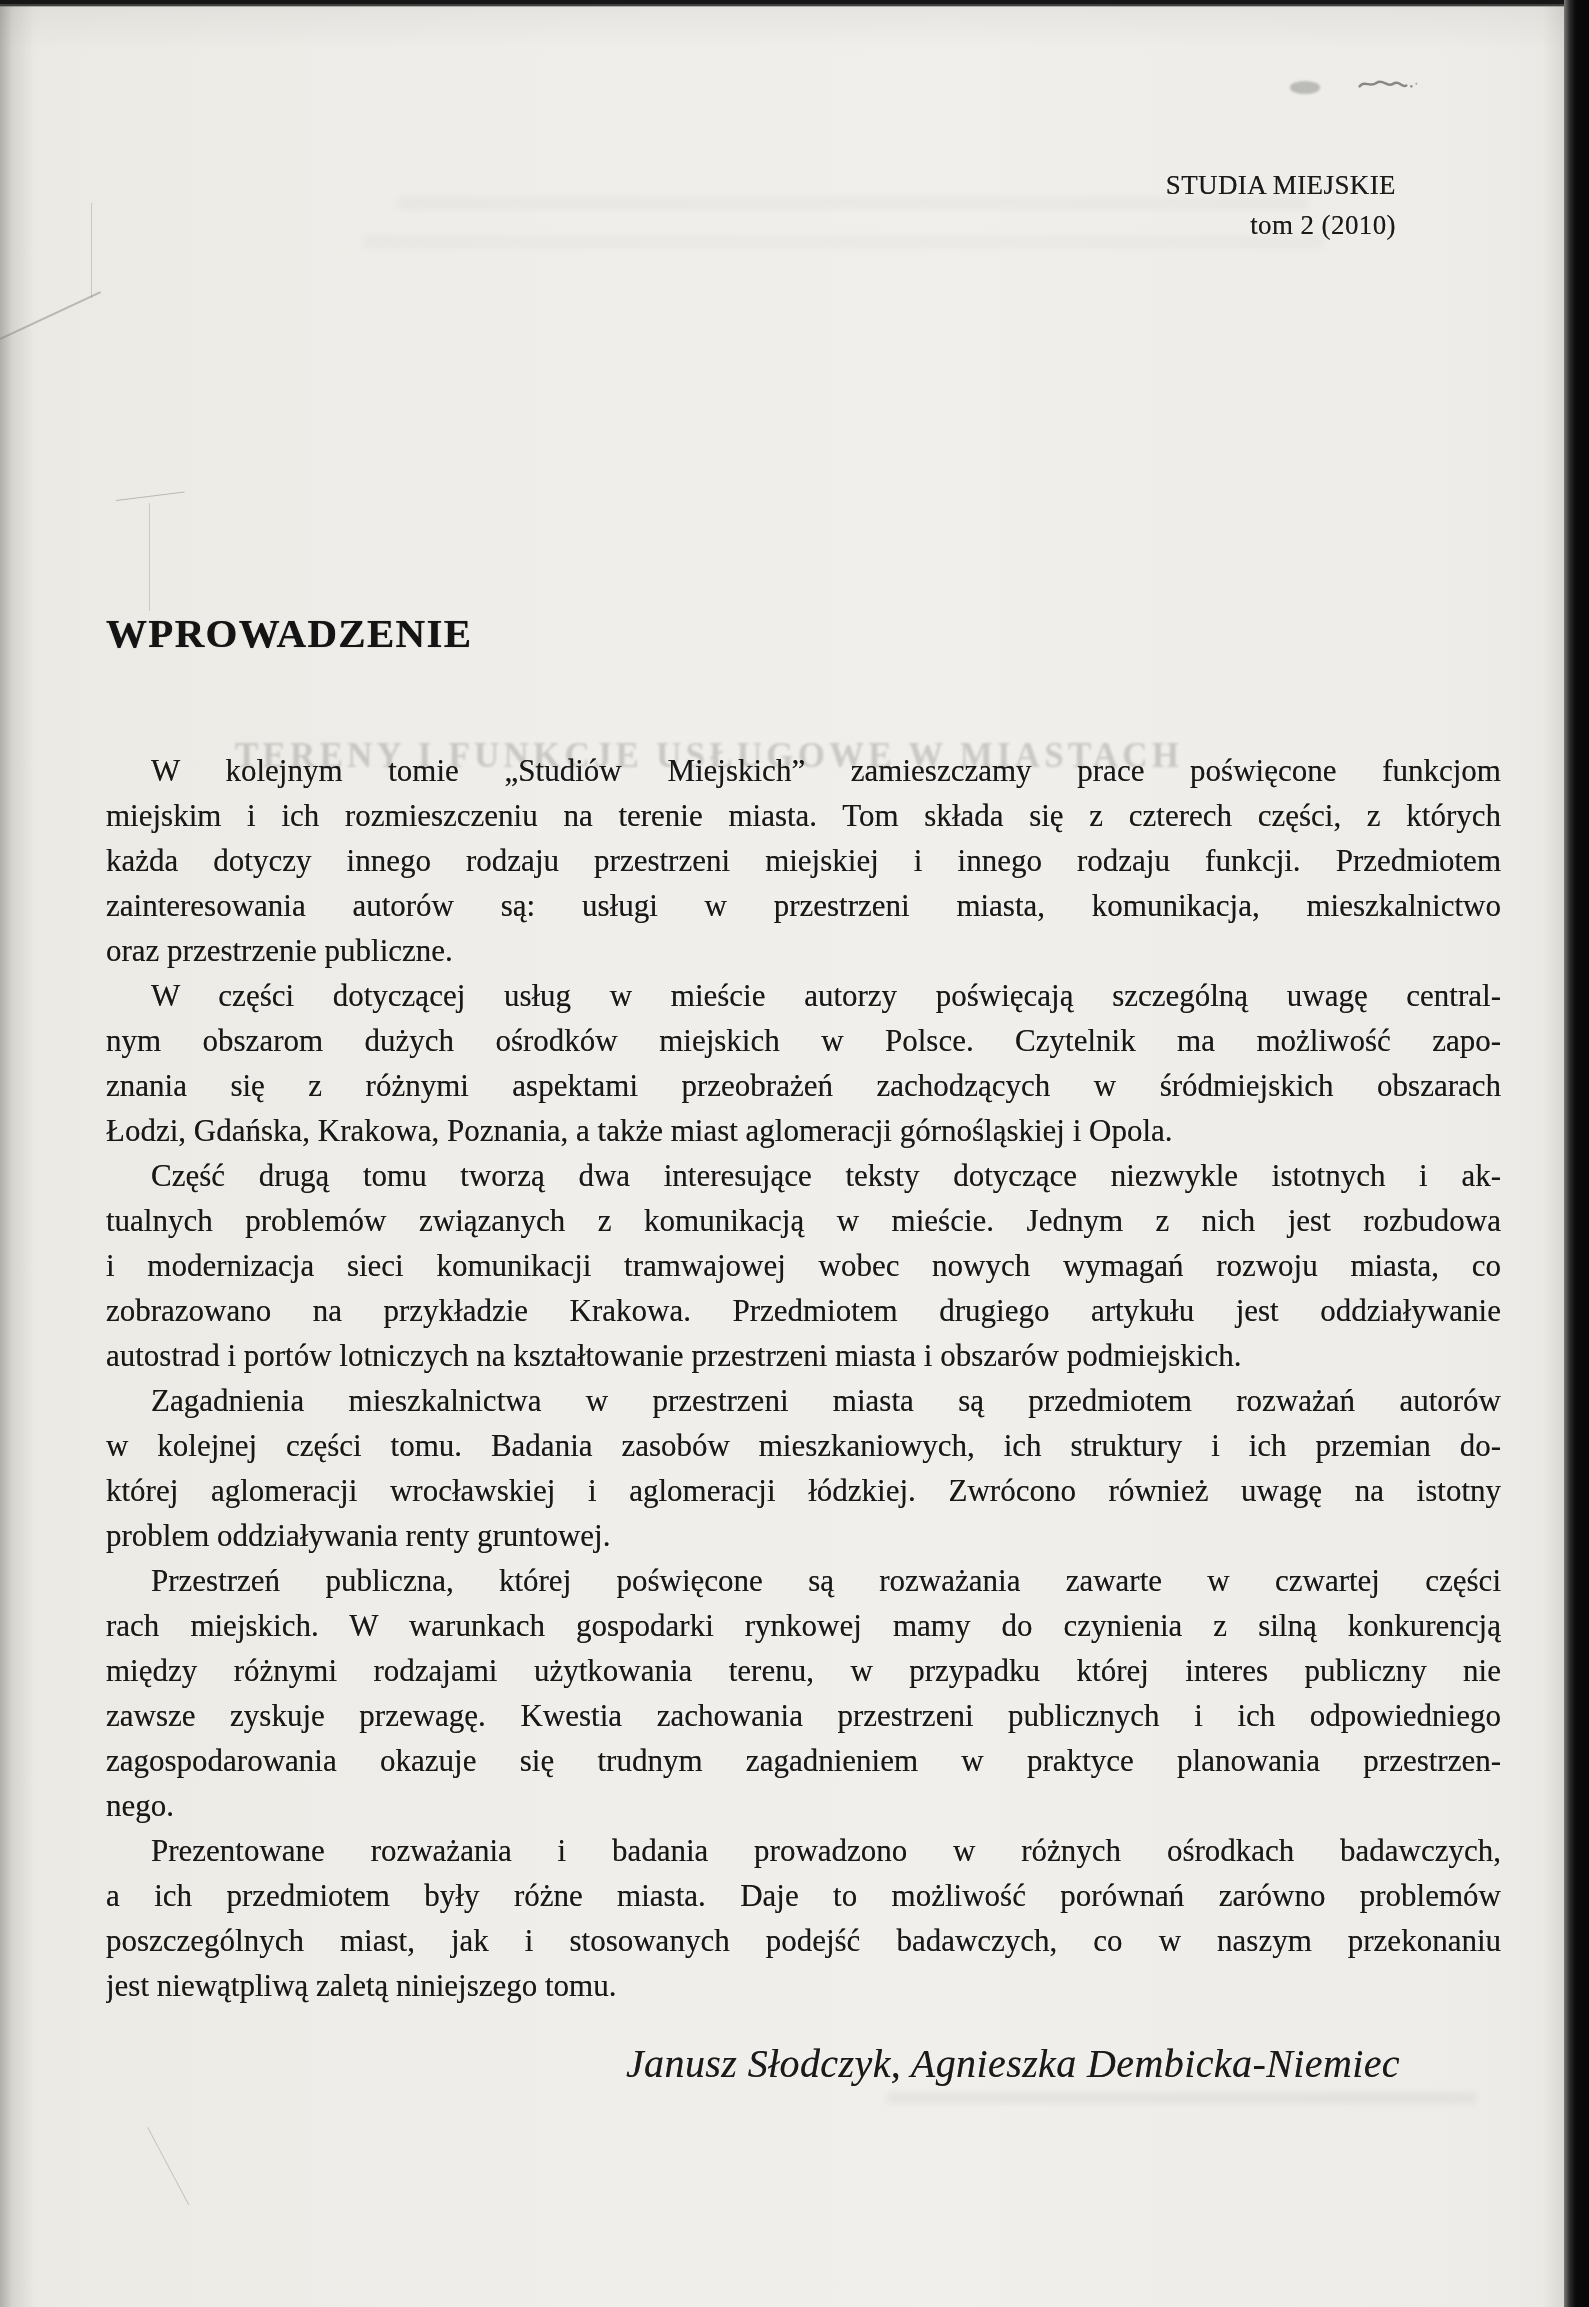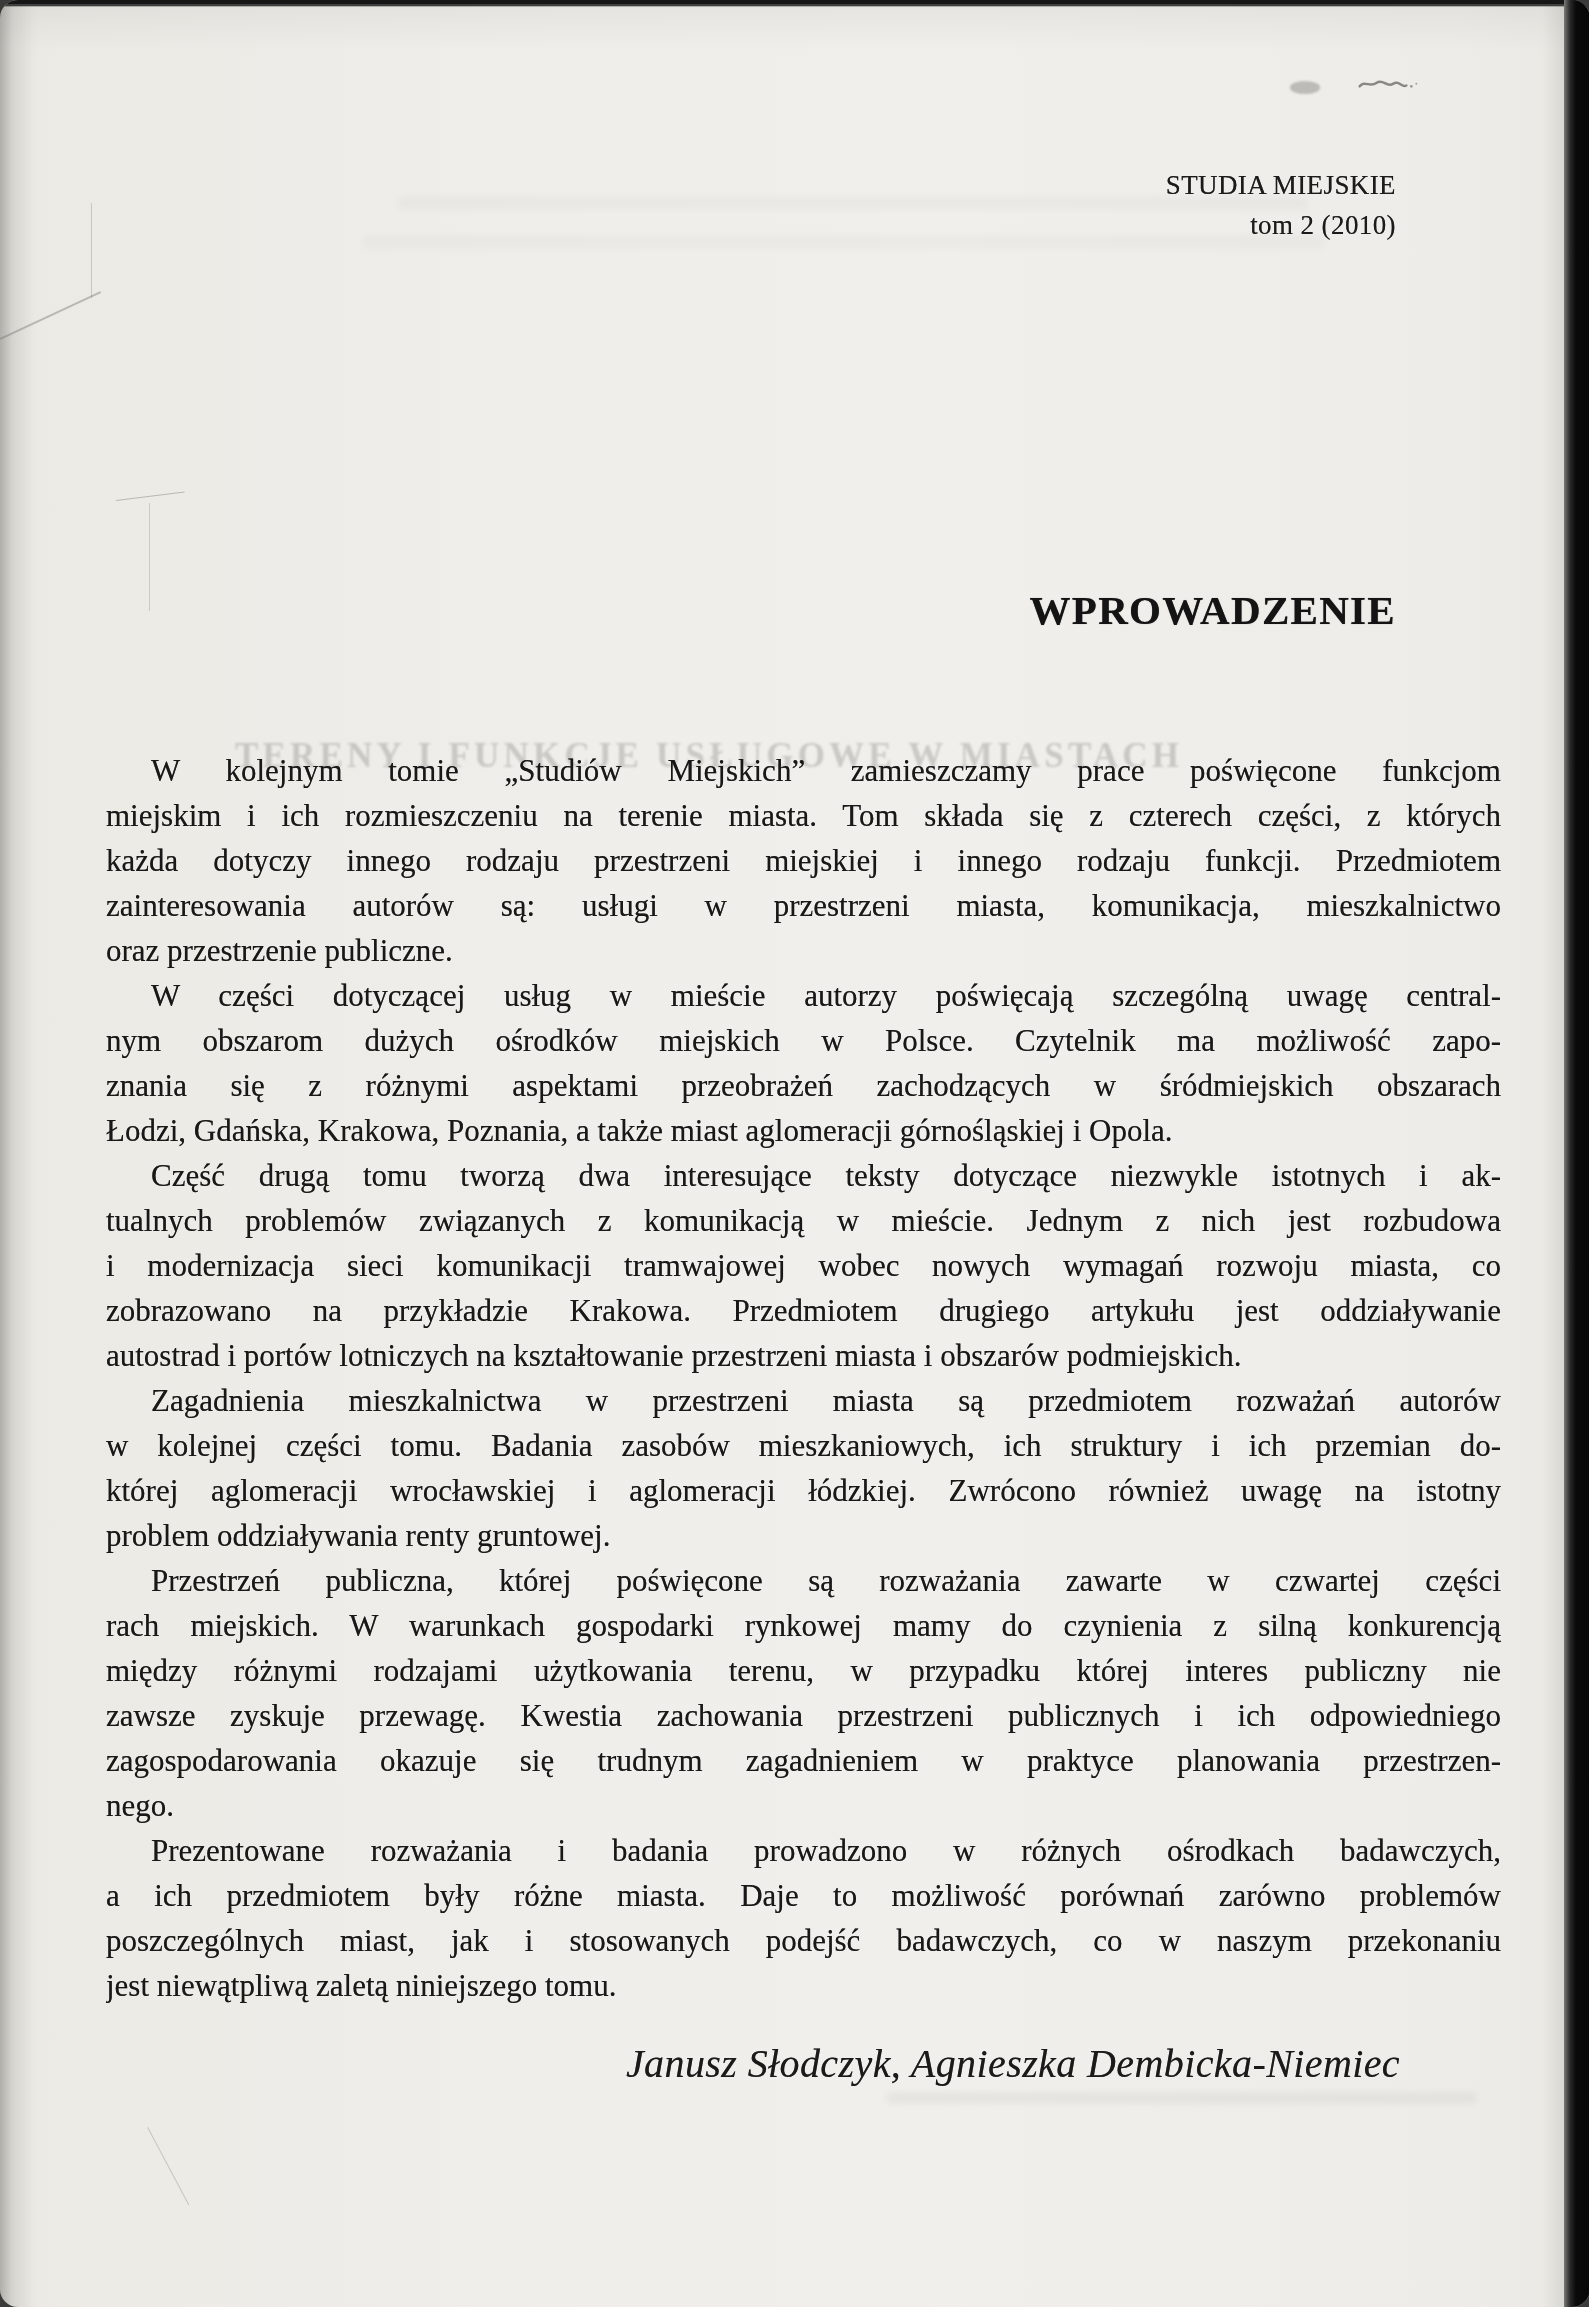--- a/index.html
+++ b/index.html
@@ -11,21 +11,20 @@
   .scan-page {
     position: relative;
     width: 1590px;
     height: 2307px;
     overflow: hidden;
     font-family: "Liberation Serif", "DejaVu Serif", serif;
     color: #171717;
     background:
       linear-gradient(180deg, rgba(0,0,0,0.05) 0px, rgba(0,0,0,0) 51px),
       linear-gradient(90deg, #d7d5d0 0px, #e5e3de 13.5px, #ebeae5 41px, #efeeea 35%, #f0efeb 60%, #edece8 92%, #e9e8e3 100%);
-    border-radius: 18px;
   }
   
   .edge-top {
     position: absolute; left: 0; top: 0; width: 100%; height: 6.8px;
     background: linear-gradient(180deg, #161616 0 4.2px, #3f3f3f 4.2px 5.9px, rgba(80,80,80,0) 6.8px);
   }
   .edge-right {
     position: absolute; top: 0; right: 0; width: 26px; height: 100%;
     background: linear-gradient(90deg, #7a7a78 0px, #2b2b2b 5.9px, #0a0a0a 11.8px, #060606 100%);
   }
@@ -41,22 +40,22 @@
   .journal-header {
     position: absolute; top: 165px; right: 194px;
     text-align: right;
     font-size: 27px; line-height: 40px;
     letter-spacing: 0.4px;
     color: #1b1b1b;
     text-shadow: 0 0 0.5px rgba(20,20,20,0.65);
   }
   
   .page-title {
-    position: absolute; left: 106px; top: 560px; width: 1290px;
-    text-align: right;
+    position: absolute; left: 106px; top: 583px; width: 1290px;
+    text-align: left;
     font-size: 41px; font-weight: bold;
     line-height: 47px;
     letter-spacing: 1.3px;
     color: #141414;
     text-shadow: 0 0 0.7px rgba(10,10,10,0.7);
   }
   
   .ghost-title {
     position: absolute; left: 235px; top: 736px;
     font-size: 35px; font-weight: bold;

